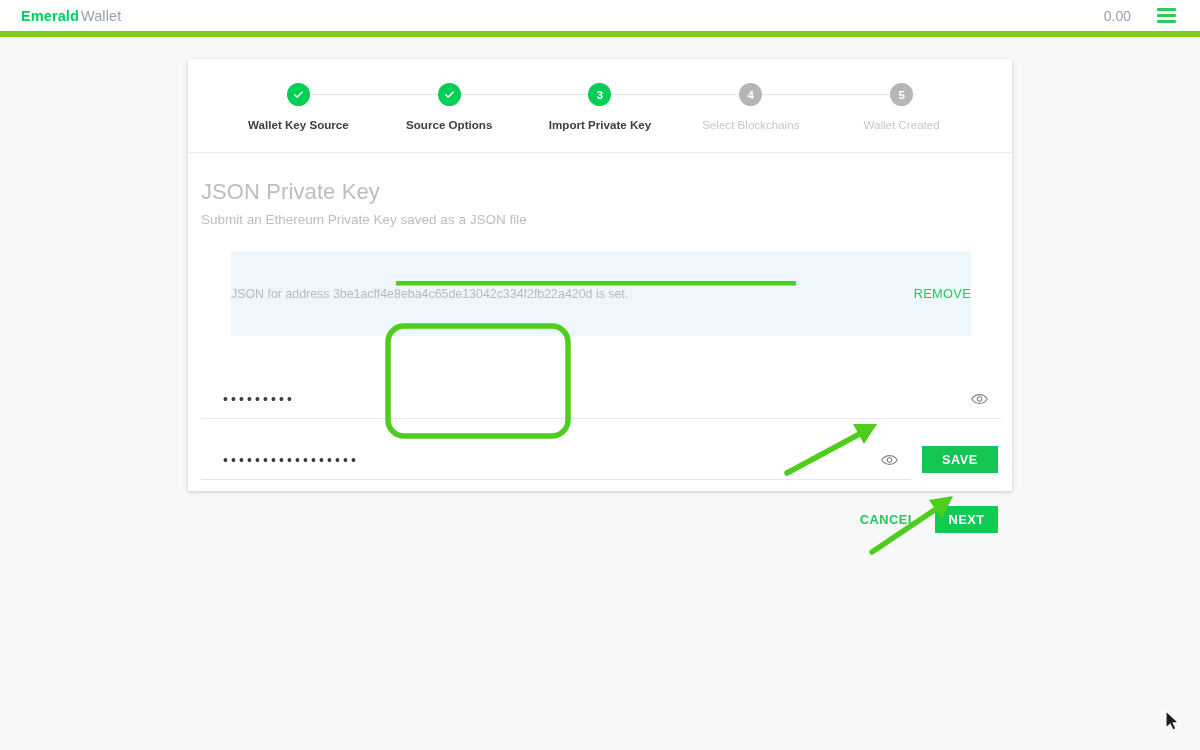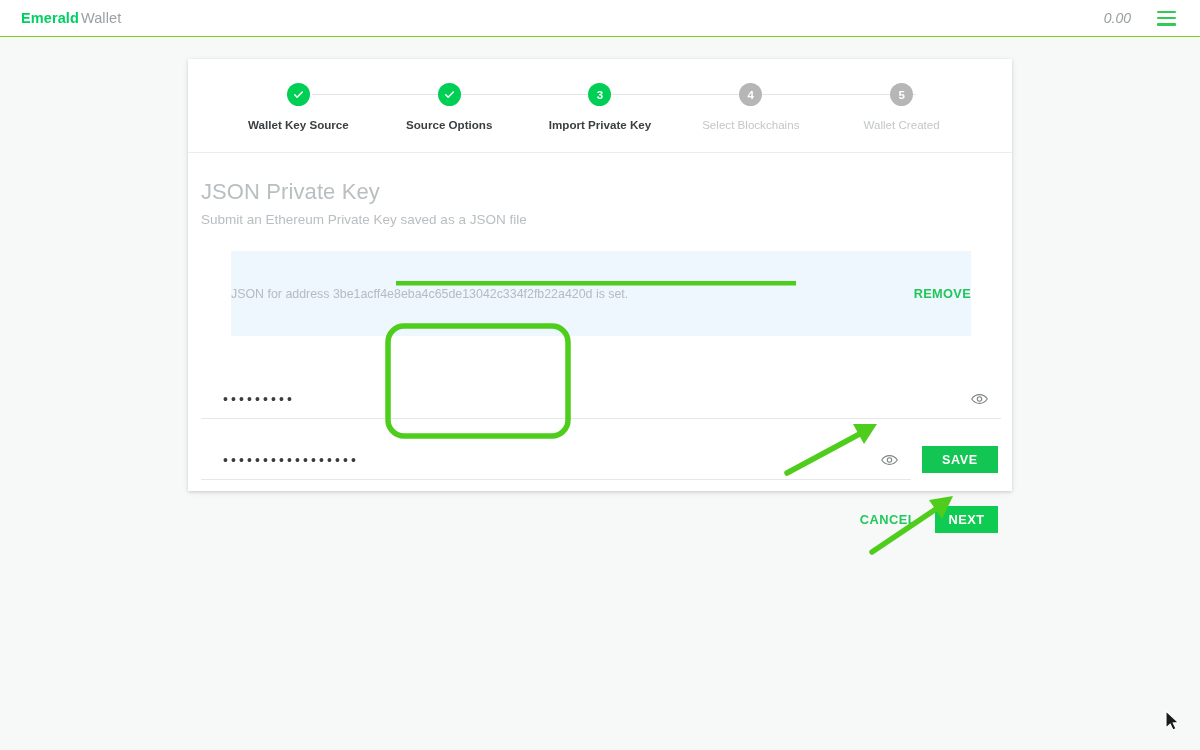--- a/index.html
+++ b/index.html
@@ -9,33 +9,33 @@
     background: #f7f8f8;
     font-family: "Liberation Sans", sans-serif;
     overflow: hidden;
   }
 
   
   .topbar {
     position: absolute; top: 0; left: 0;
     width: 1200px; height: 37px;
     background: #ffffff;
-    border-bottom: 1px solid #84cc16;
+    border-bottom: 6px solid #84cc16;
     display: flex; align-items: center;
   }
   .logo {
     margin-left: 21px;
     font-size: 14.5px;
     letter-spacing: .1px;
   }
   .logo-emerald { color: #00d061; font-weight: 700; }
   .logo-wallet  { color: #9aa0a3; font-weight: 400; padding-left: 2px; }
   .topbar-right {
     margin-left: auto; display: flex; align-items: center;
-    margin-right: 24px; gap: 26px; font-style: italic;
+    margin-right: 24px; gap: 26px;
   }
   .balance { color: #9aa0a3; font-size: 14px; }
   .hamburger {
     width: 19px; height: 15px;
     display: flex; flex-direction: column; justify-content: space-between;
     cursor: pointer;
   }
   .hamburger span { display: block; height: 2.6px; background: #2ecc57; border-radius: 1px; }
 
   
@@ -102,21 +102,21 @@
   .json-banner {
     margin: 24px 0 0 43px;
     width: 740px; height: 85px;
     background: #eef7fd;
     display: flex; align-items: center; justify-content: space-between;
   }
   .json-text {
     font-size: 12.4px; color: #b6bbbe;
   }
   .json-remove {
-    font-size: 12.8px; color: #21c75a; font-weight: 700;
+    font-size: 12.8px; color: #21c75a; font-weight: 400;
     margin-left: 8px; cursor: pointer; letter-spacing: .3px;
   }
 
   
   .form { margin-top: 22px; }
   .row {
     display: flex; align-items: flex-end;
     height: 61px;
     padding-left: 13px;
   }

